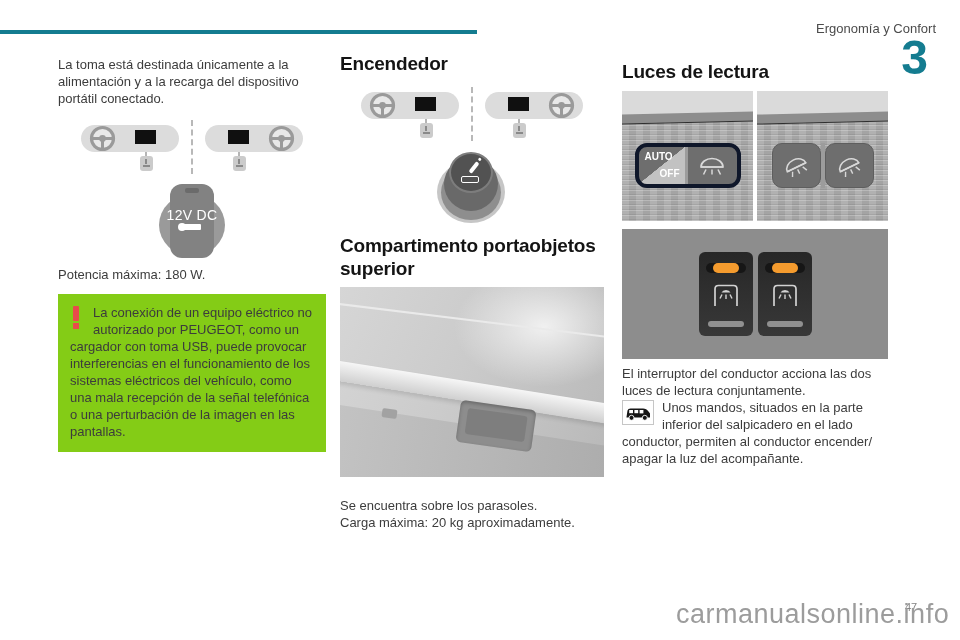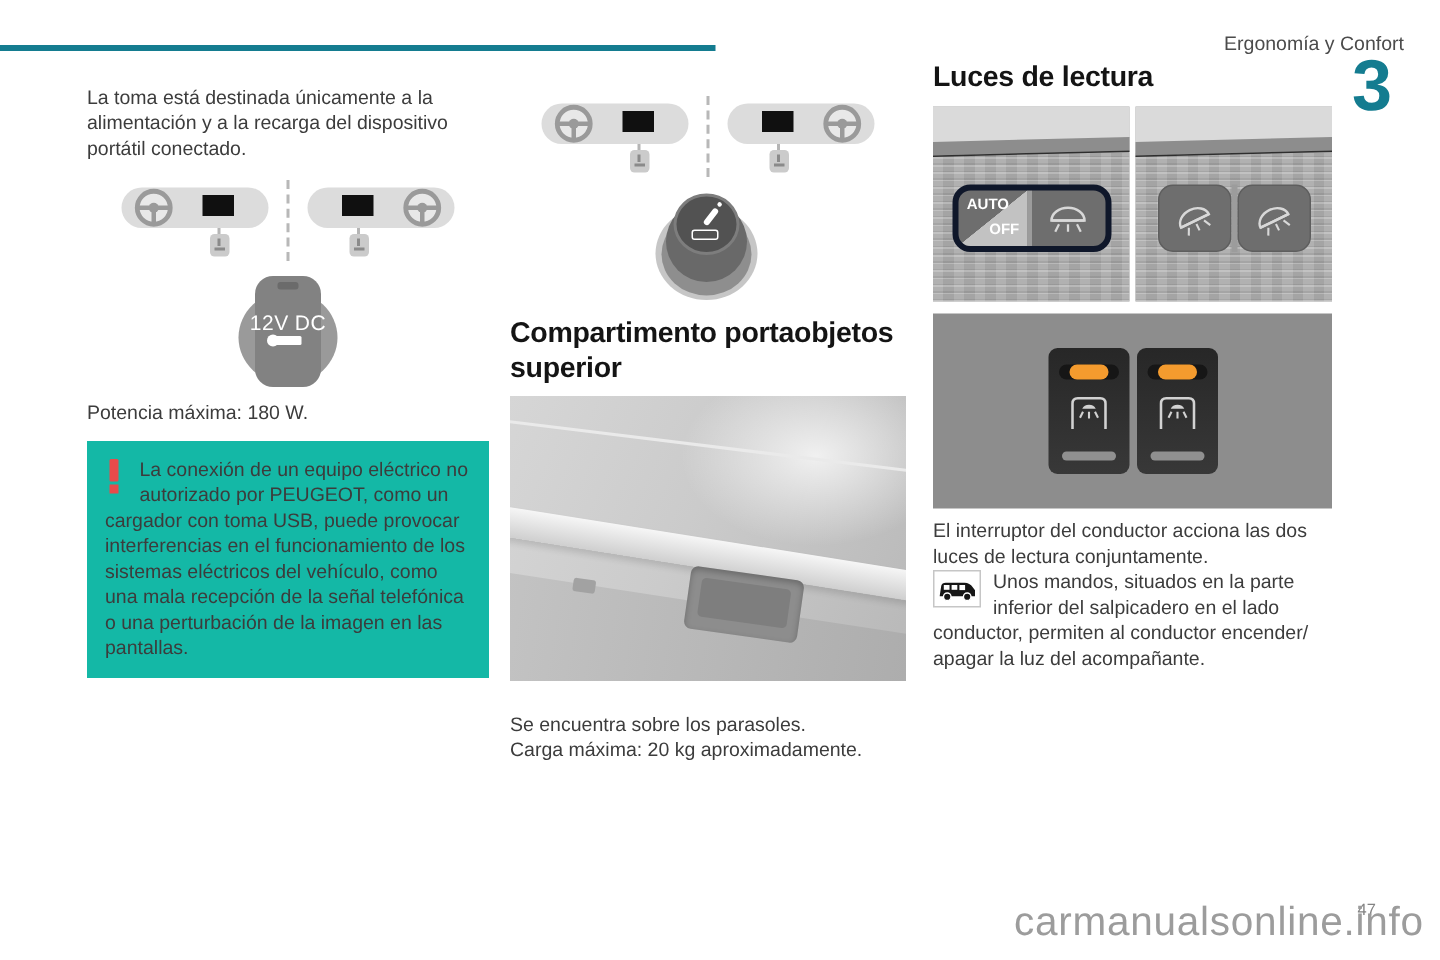--- a/index.html
+++ b/index.html
@@ -12,21 +12,21 @@
   }
   :root { --accent:#147C90; --warn:#E84B4B; --orange:#F49B2E; }
 
   .topbar { position:absolute; left:0; top:30px; width:477px; height:4px; background:var(--accent); }
   .header-title { position:absolute; top:20px; right:24px; font-size:13px; color:#4b4b4b; }
   .chapter-num { position:absolute; top:34px; right:32px; font-size:48px; line-height:48px; font-weight:bold; color:var(--accent); }
 
   .col { position:absolute; top:56px; }
   #col1 { left:58px;  width:268px; }
   #col2 { left:340px; width:264px; top:52px; }
-  #col3 { left:622px; width:266px; top:40px; }
+  #col3 { left:622px; width:266px; top:60px; }
 
   h2 { font-size:19px; line-height:23px; margin:0; color:#141414; letter-spacing:-0.2px; }
   p { margin:0; }
 
   
   .dash-illu { display:flex; justify-content:center; align-items:flex-start; gap:12px; height:56px; }
   .pod { position:relative; width:98px; height:56px; }
   .pod-body { position:absolute; top:5px; left:0; width:98px; height:27px; background:#dcdcdc; border-radius:14px; }
   .wheel { position:absolute; top:5px; }
   .pod.lhd .wheel { left:8px; }
@@ -48,21 +48,21 @@
   .s-back { position:absolute; left:0; top:10px; width:66px; height:62px; border-radius:50%; background:#9a9a9a; }
   .s-front { position:absolute; left:11px; top:0; width:44px; height:74px; border-radius:12px; background:#828282; }
   .s-notch { position:absolute; left:26px; top:4px; width:14px; height:5px; background:#6b6b6b; border-radius:2px; }
   .s-label { position:absolute; top:27px; width:100%; text-align:center; font-size:14px; line-height:9px; font-weight:normal; color:#fff; letter-spacing:0.3px; }
   .s-key { position:absolute; left:24px; top:40px; width:18px; height:6px; background:#fff; border-radius:1px; }
   .s-key::before { content:""; position:absolute; left:-5px; top:-1px; width:8px; height:8px; border-radius:50%; background:#fff; }
 
   .power-note { margin-top:4px; }
 
   
-  .warning-box { margin-top:11px; background:#14b8a6; padding:10px 12px 12px; width:100%; }
+  .warning-box { margin-top:11px; background:#84cc16; padding:10px 12px 12px; width:100%; }
   .warn-icon { float:left; width:8px; margin:2px 12px 2px 3px; }
   .warn-bar { width:6px; height:15px; background:var(--warn); border-radius:1px; }
   .warn-dot { width:6px; height:6px; background:var(--warn); margin-top:2px; }
 
   
   .knob { width:72px; height:76px; margin:6px auto 4px; position:relative; }
   .k-shadow { position:absolute; left:1px; top:12px; width:68px; height:62px; border-radius:50%; background:#c6c6c6; }
   .k-base { position:absolute; left:5px; top:16px; width:60px; height:55px; border-radius:50%; background:#8e8e8e; }
   .k-mid { position:absolute; left:8px; top:8px; width:54px; height:54px; border-radius:50%; background:#696969; }
   .k-top { position:absolute; left:13px; top:3px; width:44px; height:41px; border-radius:50%; background:#525252; border:2px solid #7d7d7d; }
@@ -182,20 +182,21 @@
   <div class="warning-box">
     <span class="warn-icon">
       <span class="warn-bar" style="display:block"></span>
       <span class="warn-dot" style="display:block"></span>
     </span>
     <p>La conexión de un equipo eléctrico no autorizado por PEUGEOT, como un cargador con toma USB, puede provocar interferencias en el funcionamiento de los sistemas eléctricos del vehículo, como una mala recepción de la señal telefónica o una perturbación de la imagen en las pantallas.</p>
   </div>
 </div>
 
 <div class="col" id="col2">
+  <h2>Encendedor</h2>
 
   <div class="dash-illu" style="margin-top:12px;">
     <div class="pod lhd">
       <div class="pod-body"></div>
       <svg class="wheel" width="27" height="27" viewBox="0 0 27 27">
         <circle cx="13.5" cy="13.5" r="11" fill="#e8e8e8" stroke="#9a9a9a" stroke-width="3.2"></circle>
         <path d="M2.5 13.5 H24.5 M13.5 13.5 V24" stroke="#9a9a9a" stroke-width="3"></path>
         <circle cx="13.5" cy="13.5" r="3.4" fill="#9a9a9a"></circle>
       </svg>
       <div class="sock"></div>

